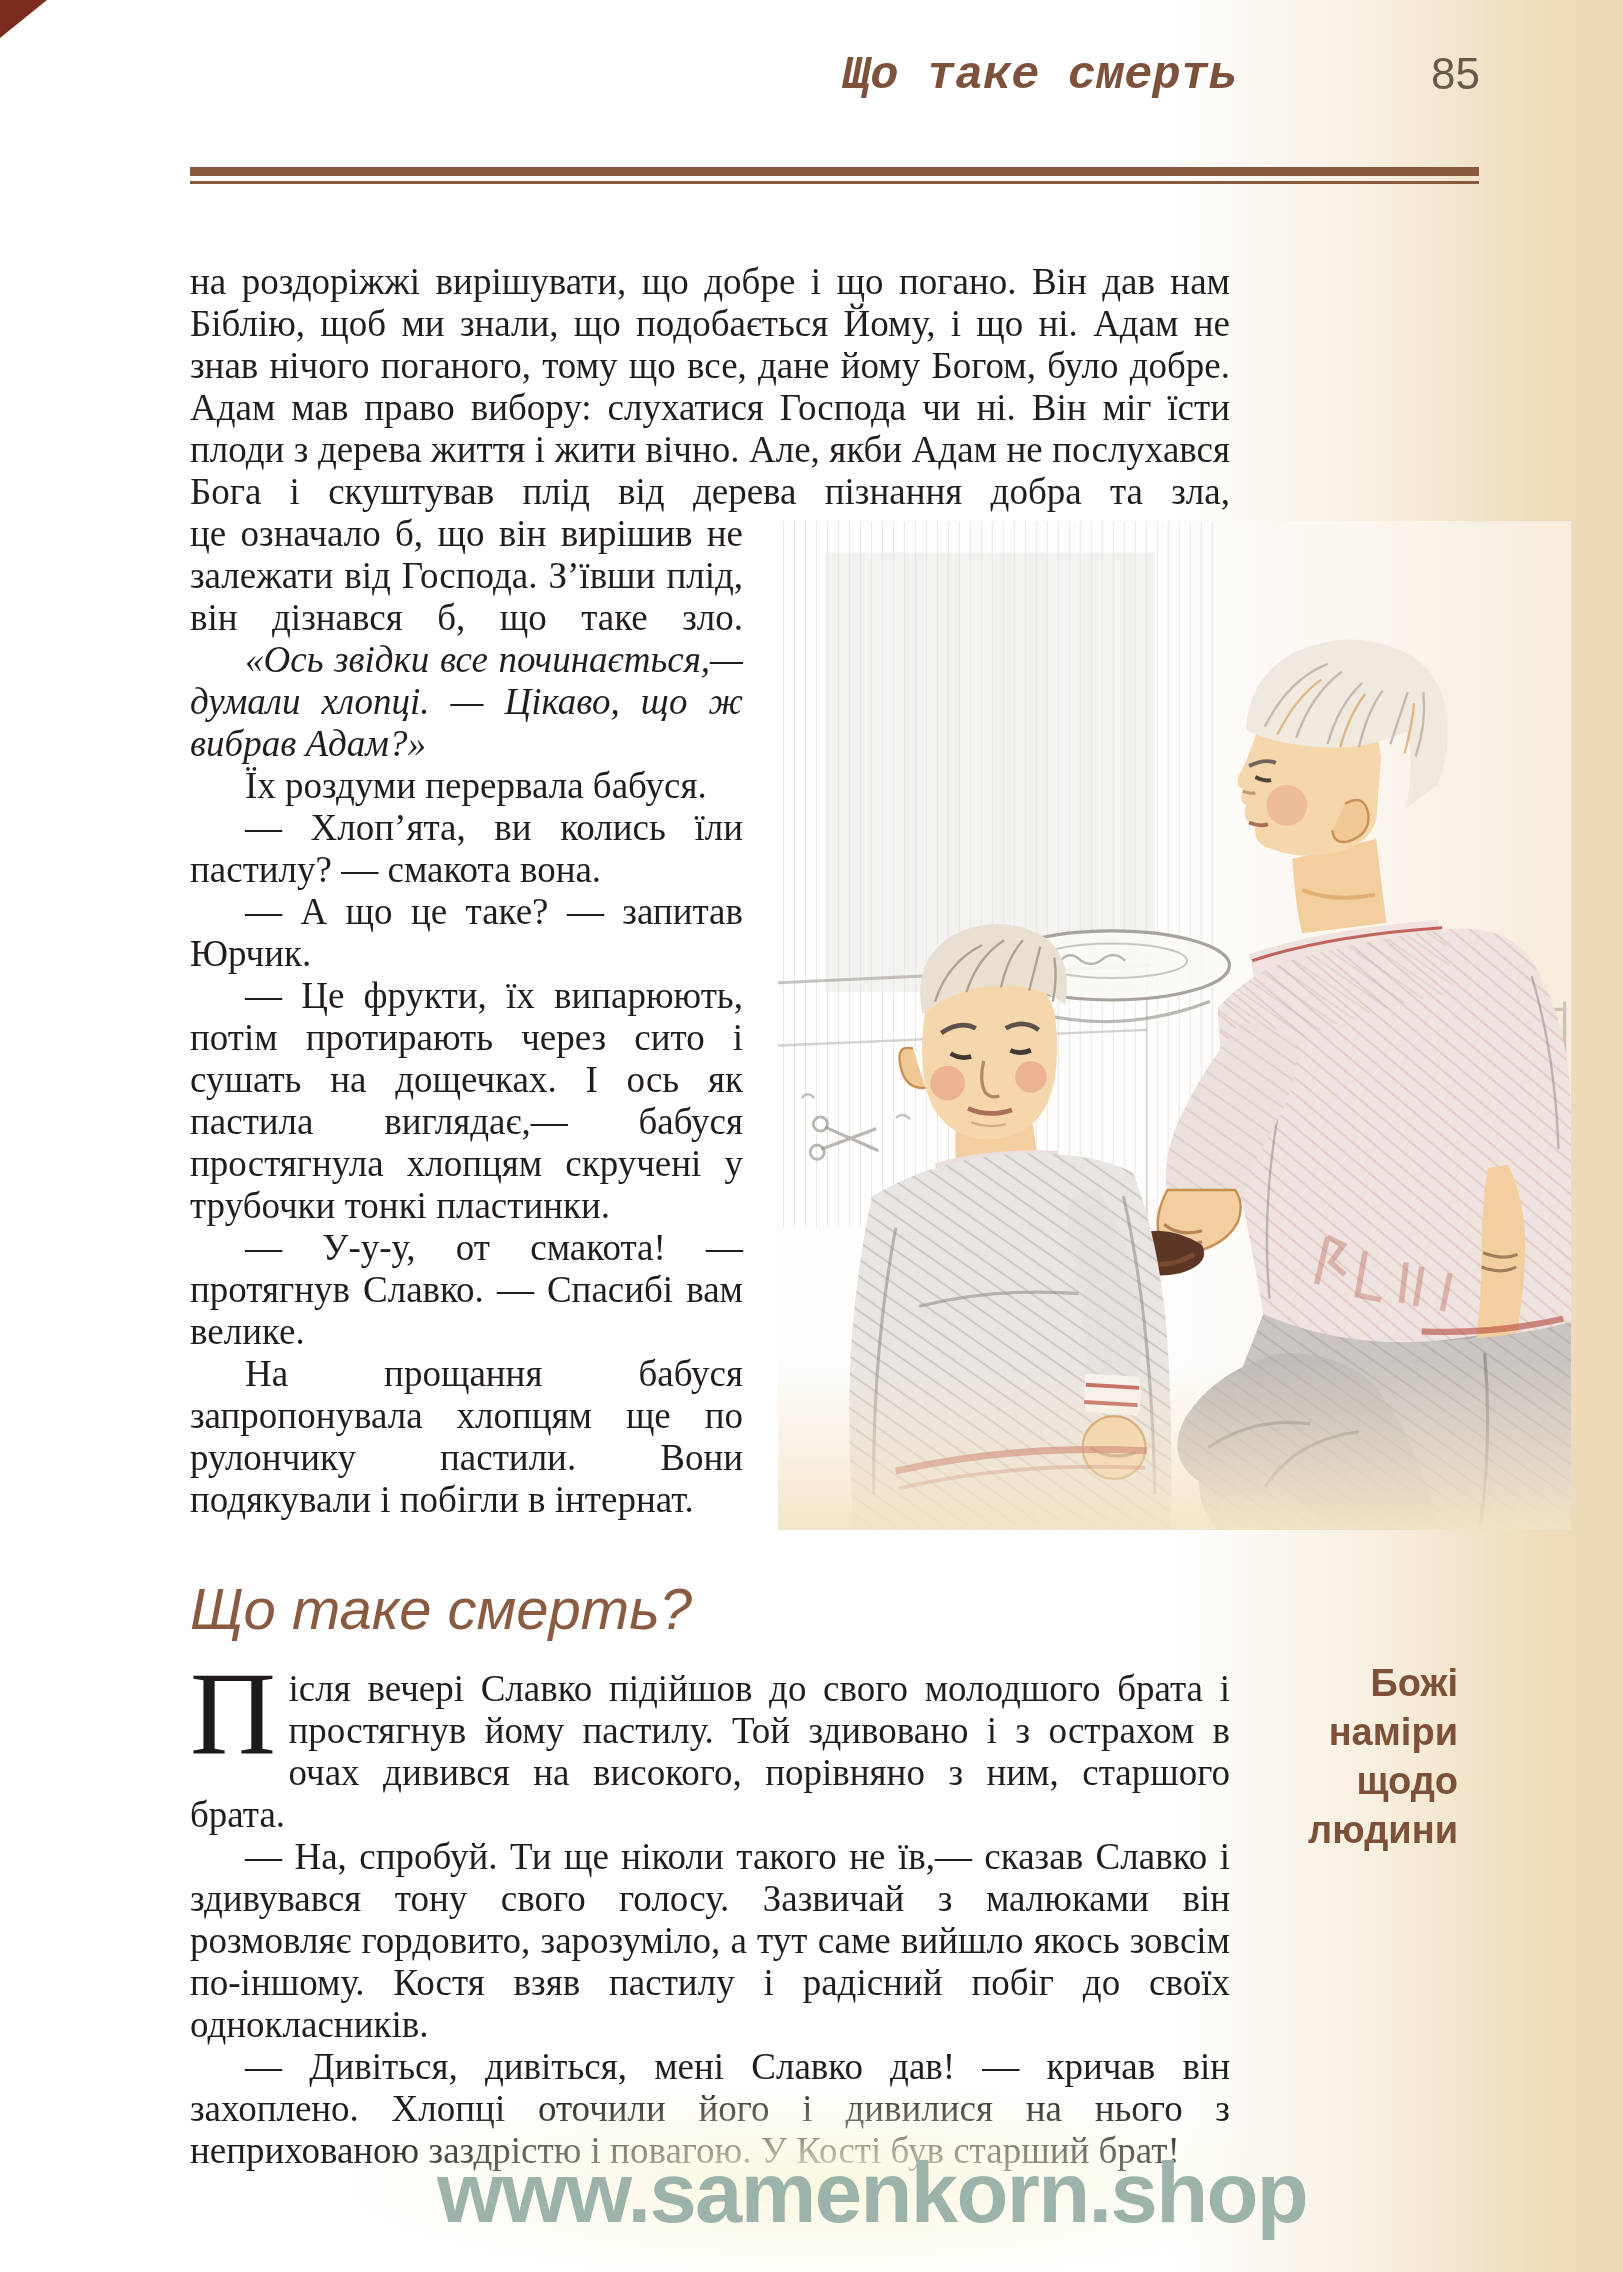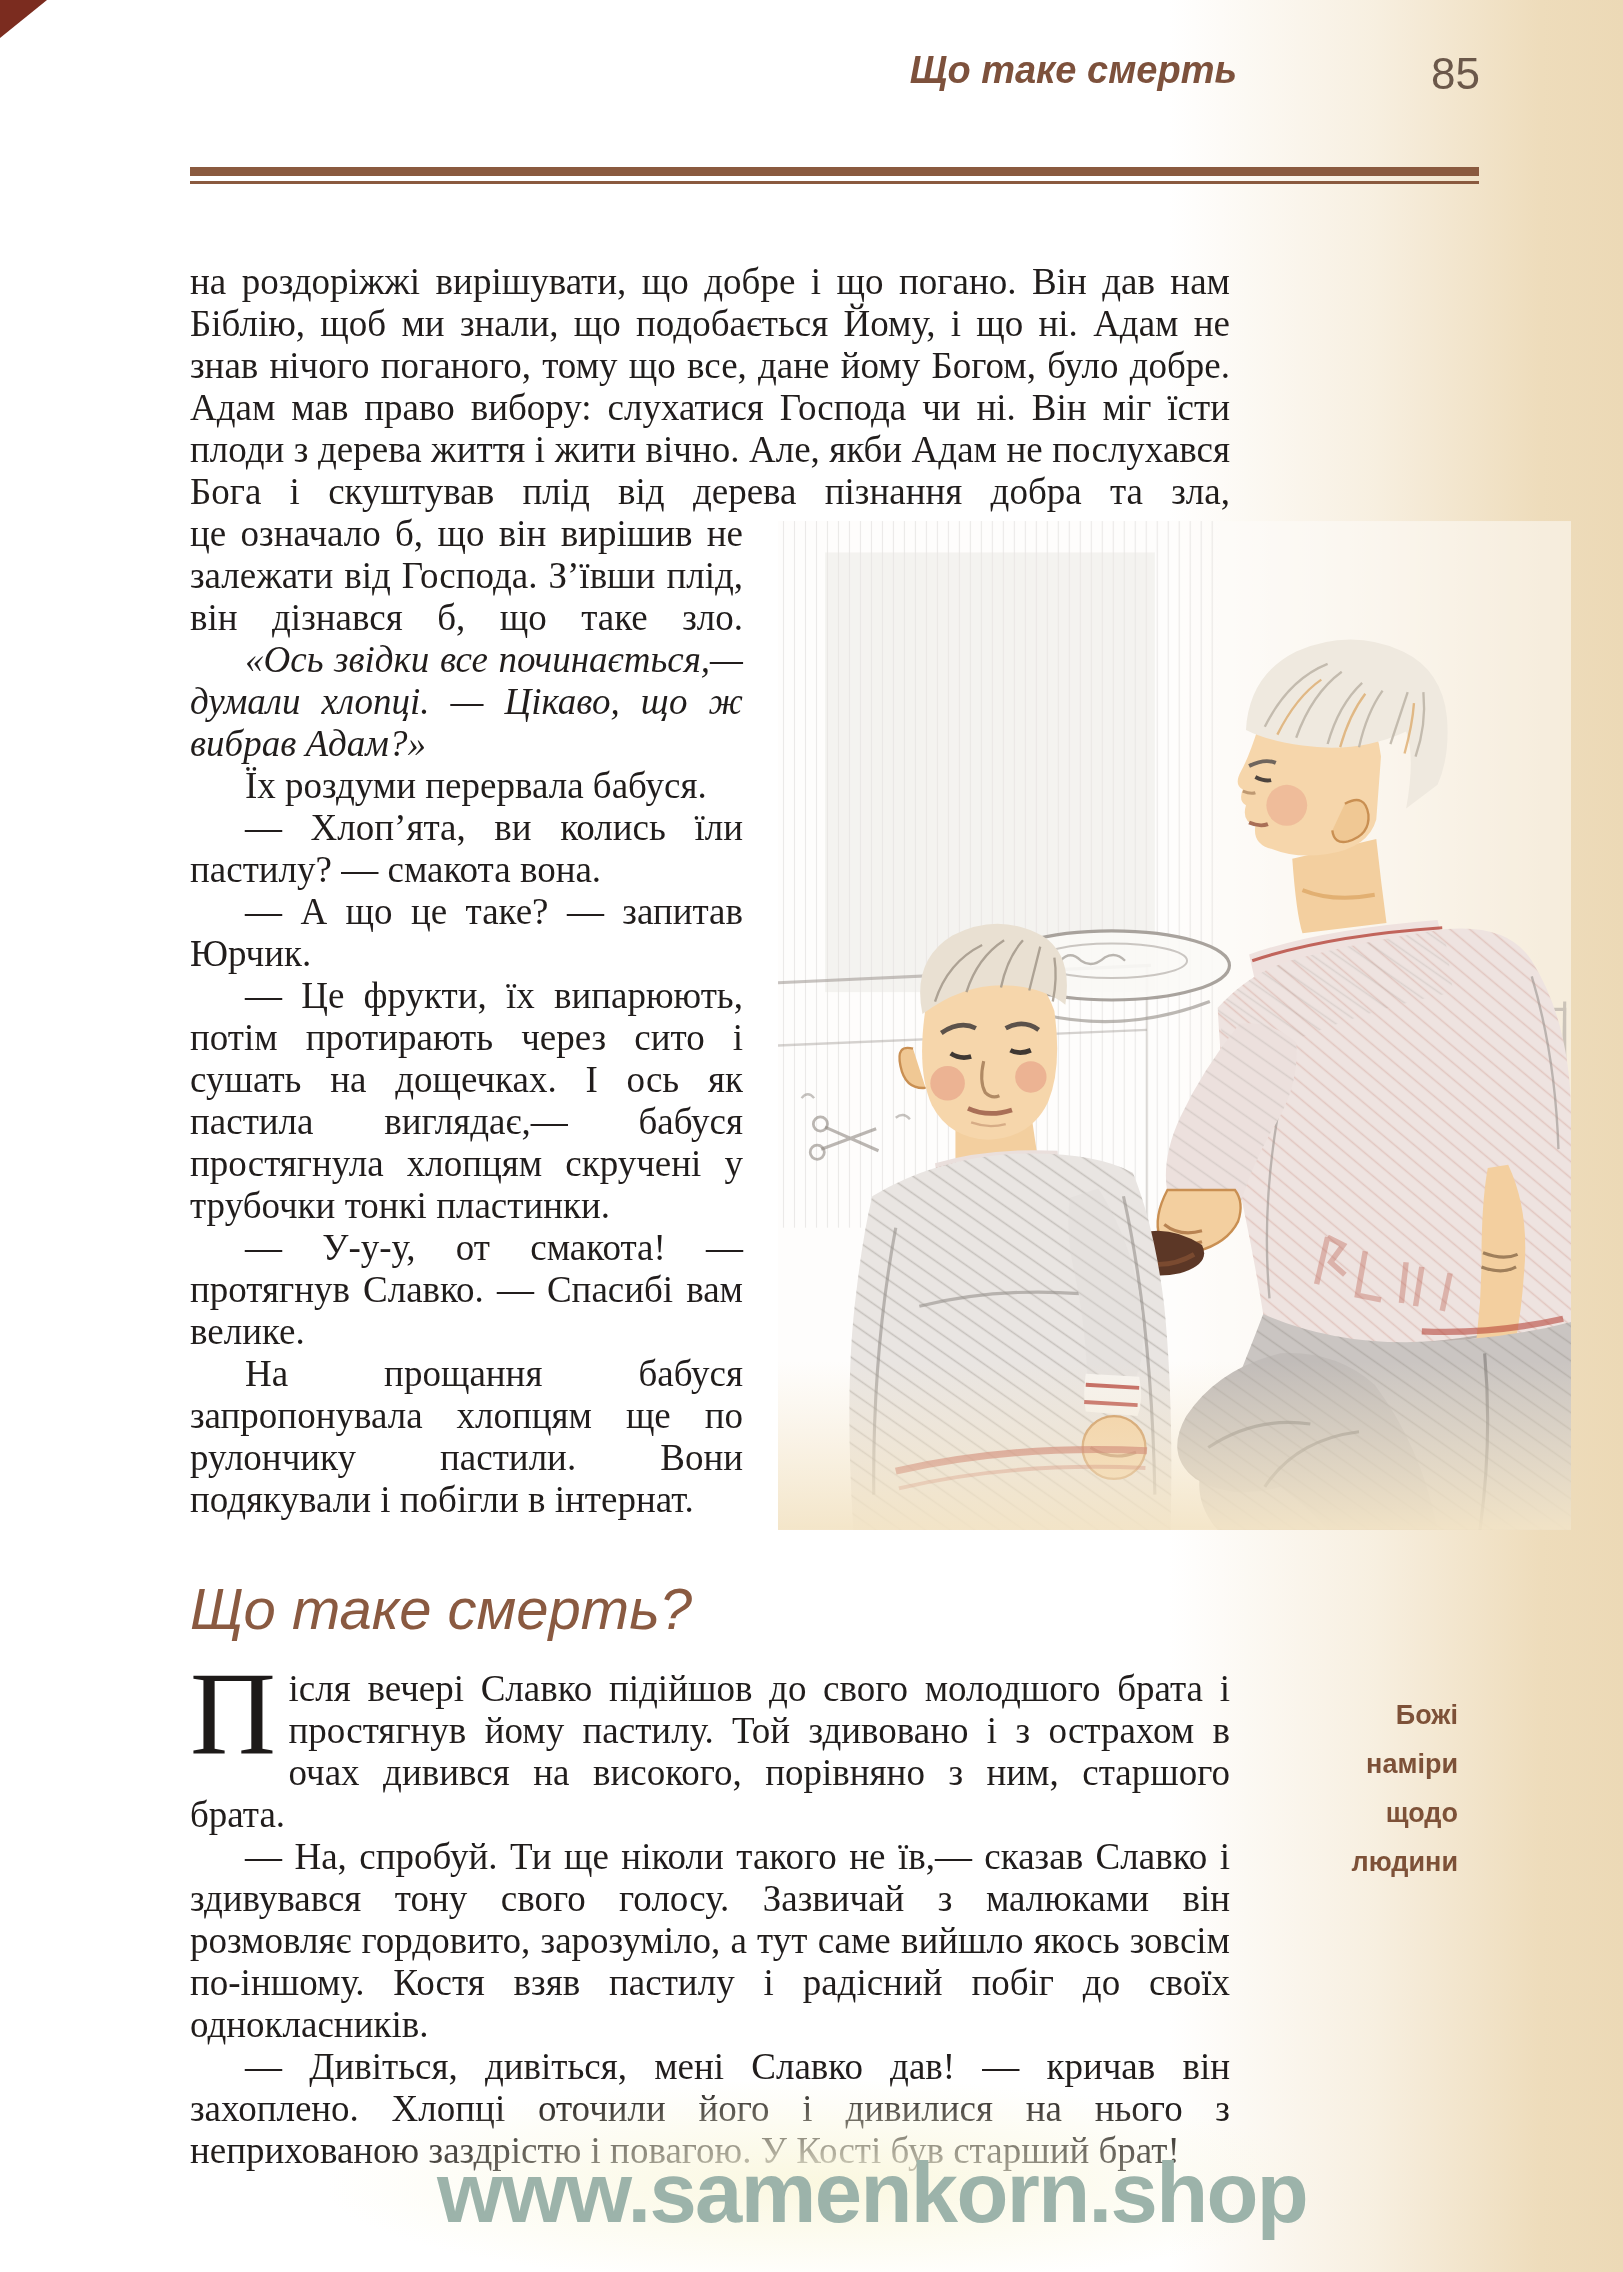--- a/index.html
+++ b/index.html
@@ -17,22 +17,22 @@
     background:linear-gradient(90deg, rgba(238,220,187,0) 0%, rgba(238,220,187,.45) 45%, #eedcbb 82%, #ecd9b6 100%);
   }
   
   .corner-mark{
     position:absolute;top:0;left:0;width:0;height:0;
     border-top:38px solid #7b2c1f;border-right:47px solid transparent;
   }
   
   .running-title{
     position:absolute;top:49px;right:386px;
-    font-family:Liberation Sans, sans-serif;
-    font-style:italic;font-weight:600;font-size:38px;color:#7d513c;
+    font-family:Liberation Mono, monospace;
+    font-style:italic;font-weight:600;font-size:47px;color:#7d513c;
   }
   .page-number{
     position:absolute;top:49px;right:143px;
     font-family:"Liberation Sans","DejaVu Sans",sans-serif;
     font-size:44px;color:#6b584a;text-align:right;
   }
   .header-rule{position:absolute;left:190px;top:167px;width:1289px;height:8.6px;background:#8a5a3f;}
   .header-rule-thin{position:absolute;left:190px;top:181px;width:1289px;height:3.1px;background:#8a5a3f;}
 
   
@@ -66,22 +66,22 @@
     float:left;
     font-family:"Liberation Serif","DejaVu Serif",serif;
     font-size:119px;line-height:80px;
     padding:6.3px 12.6px 0 0;color:#1d1a19;
   }
 
   
   .sidenote{
     position:absolute;top:1659px;right:165px;
     font-family:"Liberation Sans","DejaVu Sans",sans-serif;
-    font-weight:bold;font-size:27px;line-height:49px;
-    color:#7d5138;text-align:right;margin-top:32px;
+    font-weight:bold;font-size:38px;line-height:49px;
+    color:#7d5138;text-align:right;
   }
 
   
   .wm-halo{
     position:absolute;left:330px;top:2081px;width:989px;height:204px;
     background:radial-gradient(ellipse at center, rgba(250,247,222,.95) 0%, rgba(250,247,222,0) 72%);
   }
   .watermark{
     position:absolute;left:437px;top:2144px;width:754px;
     font-family:"Liberation Sans","DejaVu Sans",sans-serif;

